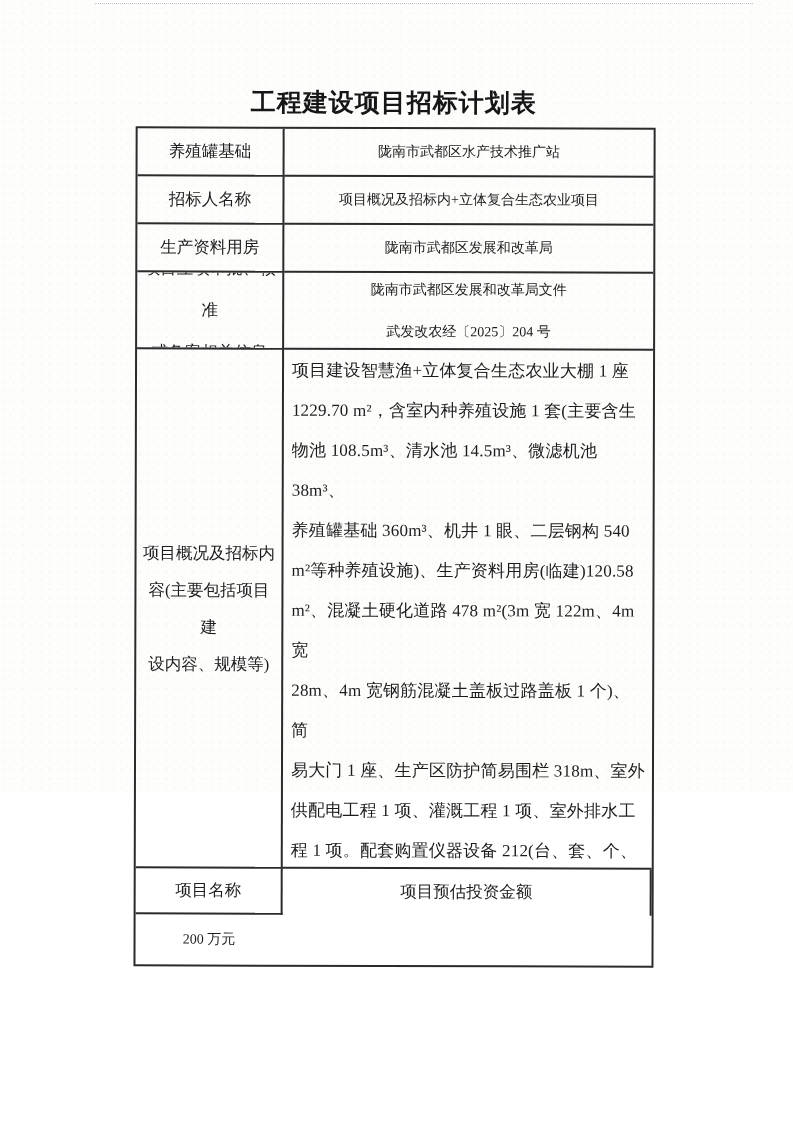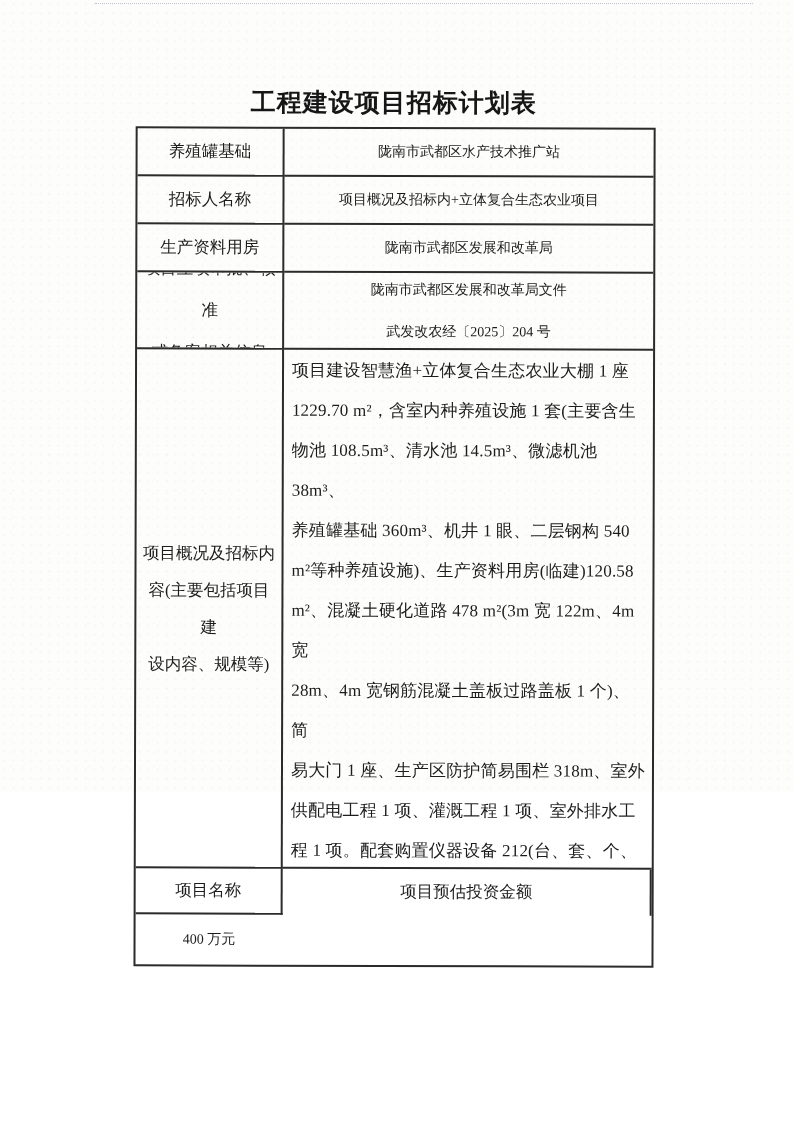--- a/index.html
+++ b/index.html
@@ -102,17 +102,17 @@
 易大门 1 座、生产区防护简易围栏 318m、室外
 供配电工程 1 项、灌溉工程 1 项、室外排水工
 程 1 项。配套购置仪器设备 212(台、套、个、
 批)。项目正常年，生产优质澳洲鳕鱼、鳜鱼 28
 吨，蓝莓 3 吨，黄粉虫(干粉)5 吨等，接待农业
 休闲观光 500 人次。</div>
 
       <div class="cell label">项目名称</div>
 
       <div class="cell label last">项目预估投资金额</div>
-      <div class="cell value last">400 万元</div>
+      <div class="cell value last">200 万元</div>
 
     </div>
   </div>
 </div>
 
 </body></html>

